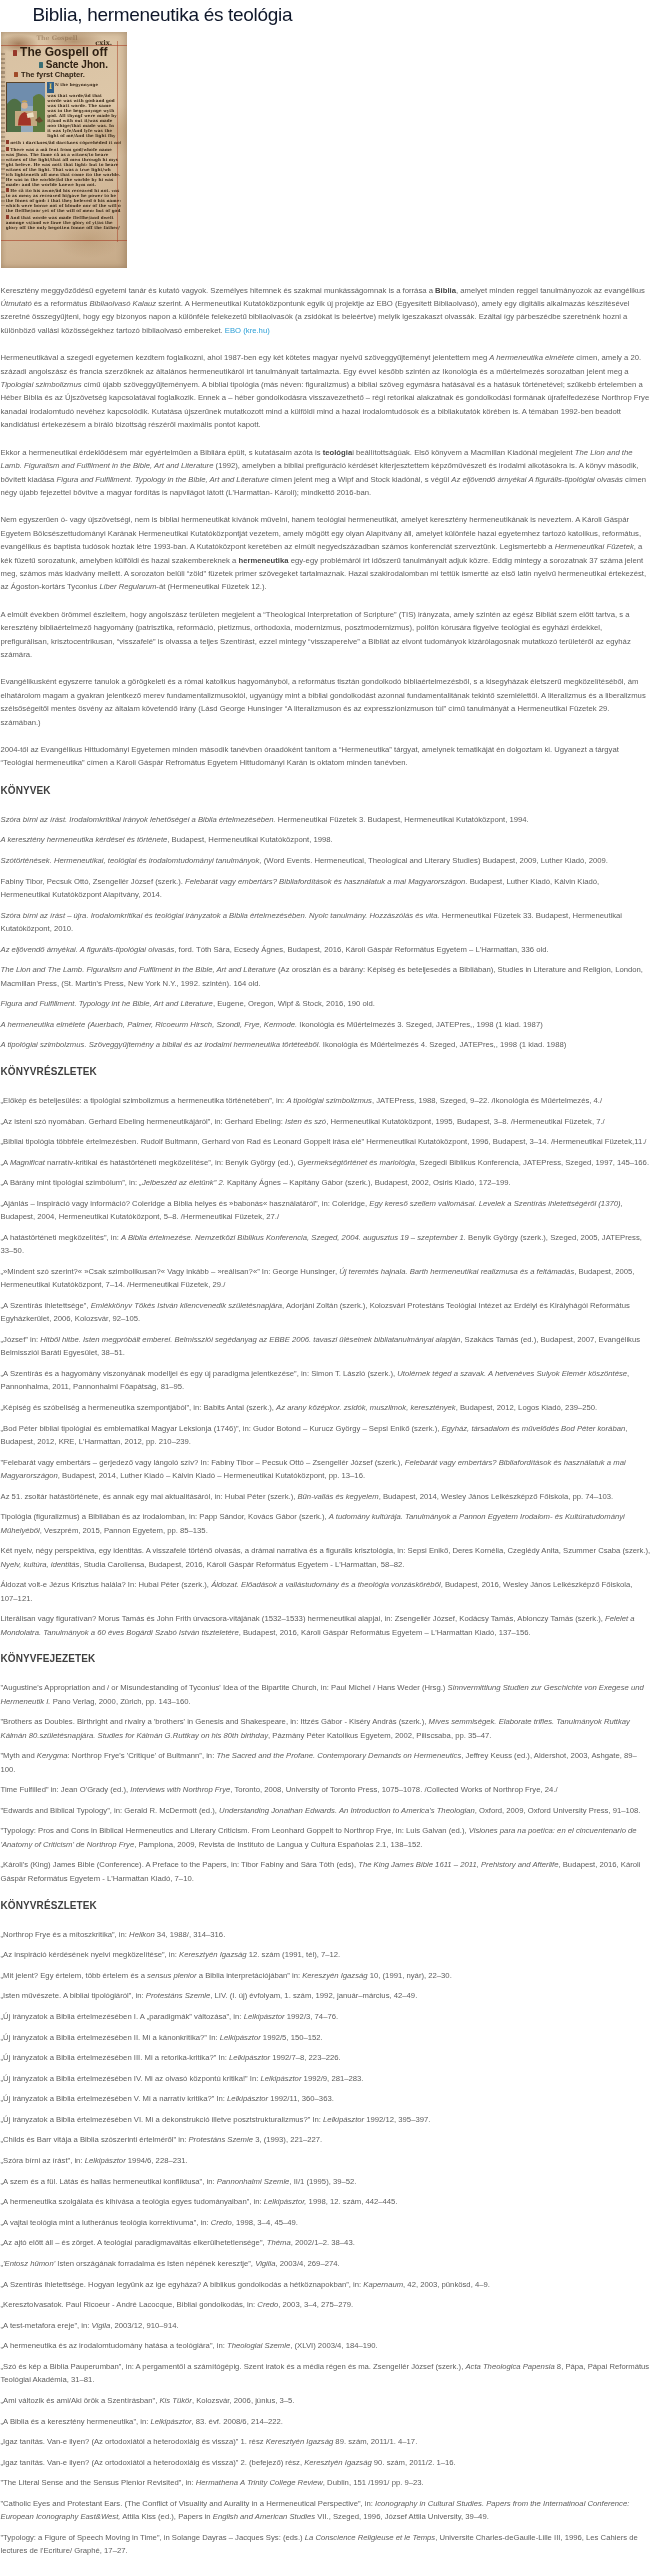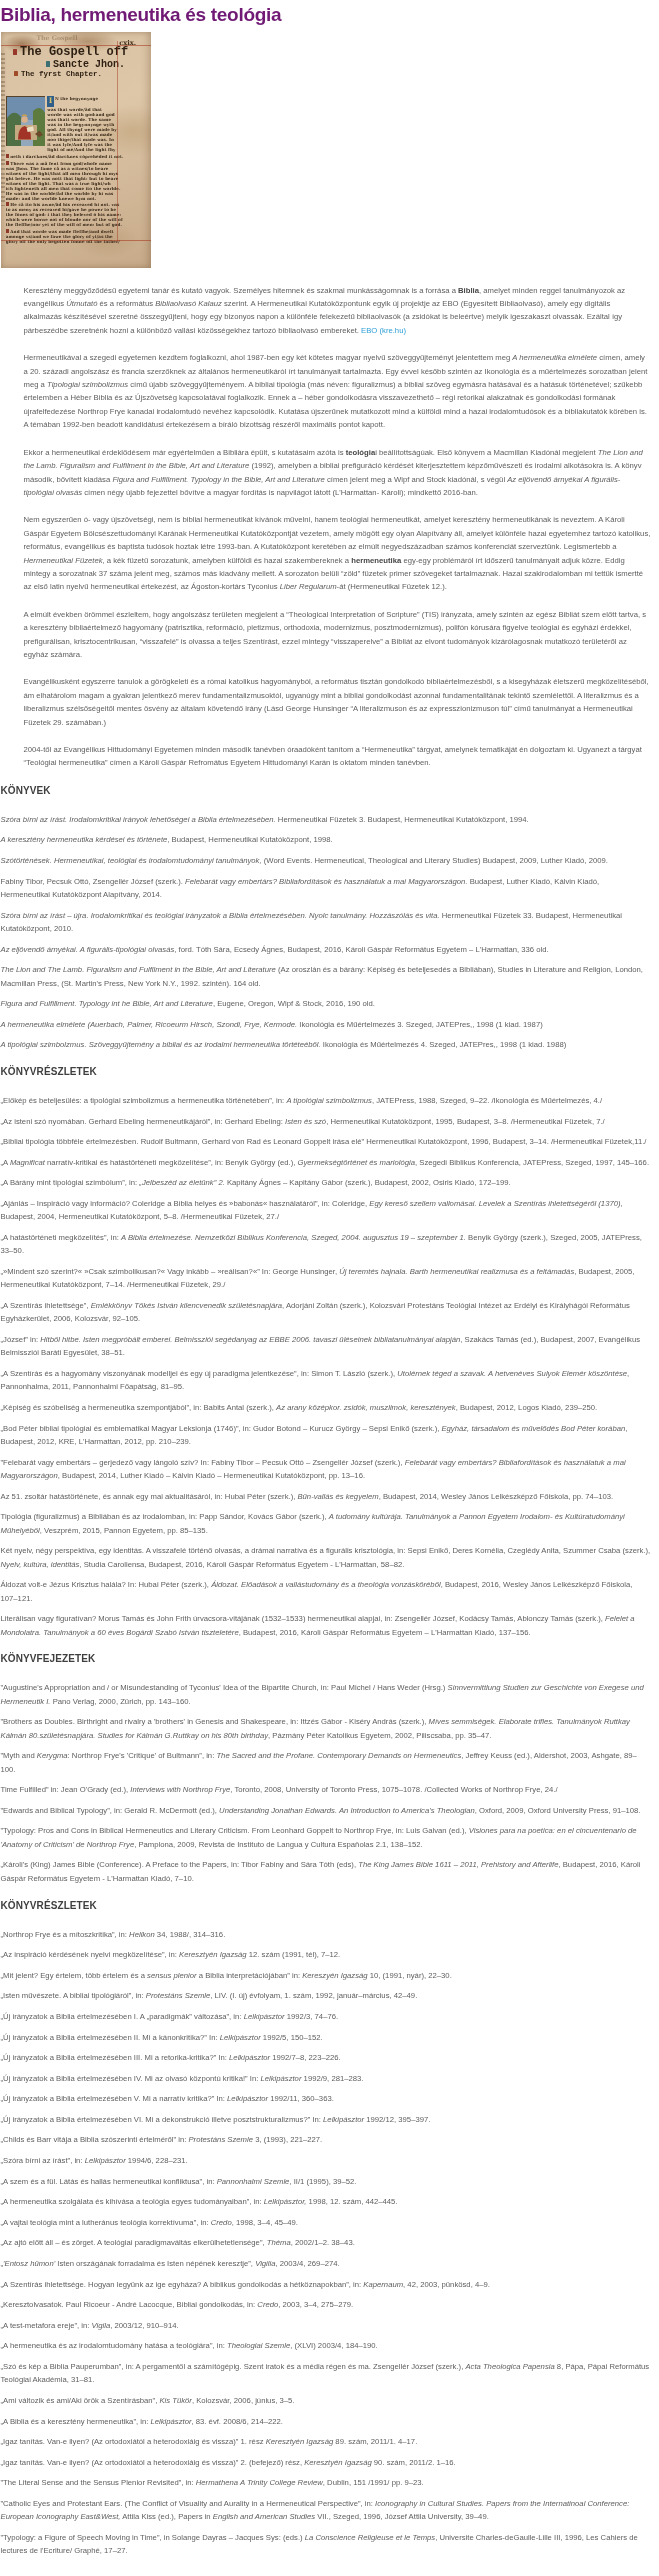--- a/index.html
+++ b/index.html
@@ -1,41 +1,41 @@
 <!DOCTYPE html>
 <html lang="hu" style="--link: #2d9fd6;font-size:8.2px"><head>
 <meta charset="utf-8">
 <style>
   html,body{margin:0;padding:0;background:#ffffff;}
   body{font-family:"Liberation Sans",sans-serif;color:#5e5e5e;}
   .wrap{max-width:650px;padding:1px 8.2px 36px 0.5px;}
-  h1.page-title{font-size:19px;line-height:1.15;color:#701a75;font-weight:700;margin:3.1px 0 6.2px;letter-spacing:-0.3px;}
+  h1.page-title{font-size:19px;line-height:1.15;color:#0f172a;font-weight:400;margin:3.1px 0 6.2px;letter-spacing:-0.3px;padding-left:32px;}
   .para{font-size:7.7px;line-height:13.4px;margin:0 0 7.2px;color:#5e5e5e;}
-  .intro .para{margin:0 0 14px;padding-left:23px;}
+  .intro .para{margin:0 0 14px;}
   .sec-h{font-size:10px;line-height:13.4px;color:#3f3f3f;font-weight:700;margin:13.4px 0 15.5px;letter-spacing:0.1px;}
   .i{font-style:italic;}
   .b{font-weight:700;color:#474747;}
   a.lnk{color:var(--link,#2d9fd6);text-decoration:none;cursor:pointer;}
 
   
-  .oldpage{position:relative;width:150px;height:236px;margin:2.1px 0 15.5px;box-sizing:border-box;overflow:hidden;
+  .oldpage{position:relative;width:126px;height:236px;margin:2.1px 0 15.5px;box-sizing:border-box;overflow:hidden;
     background:
       radial-gradient(ellipse 28px 13.4px at 14% 5%, rgba(110,62,25,.5), transparent 70%),
       radial-gradient(ellipse 44px 15.5px at 58% 4%, rgba(120,75,35,.4), transparent 70%),
       radial-gradient(ellipse 67px 36px at 88% 42%, rgba(165,125,75,.28), transparent 72%),
       radial-gradient(ellipse 46px 26px at 70% 88%, rgba(150,110,65,.22), transparent 72%),
       linear-gradient(160deg,#d8c1a2 0%,#ddc7a8 38%,#cfb494 78%,#c6aa88 100%);
     box-shadow:inset -3.1px 0 7.2px rgba(90,60,30,.25), inset 1.5px 0 4.1px rgba(90,60,30,.18);}
   .bleed{position:absolute;left:0;top:20.6px;bottom:62px;width:4.6px;opacity:.28;
     background:repeating-linear-gradient(#3a2a18 0 2.1px, transparent 2.1px 4.6px);}
   .rule-h{position:absolute;left:0;right:0;height:0.5px;background:rgba(168,62,36,.6);}
   .rule-v{position:absolute;top:9.3px;width:0.5px;background:rgba(168,62,36,.5);}
   .folio{position:absolute;top:6.7px;right:14.4px;font:700 6.7px "DejaVu Serif",serif;color:#43301d;}
   .ghost{position:absolute;top:1.5px;left:36px;font:700 6.2px "DejaVu Serif",serif;color:#6b4a2c;opacity:.4;}
-  .fig-titles{position:relative;margin:14px 0 15px;padding-left:12.4px;color:#2d1f12;font-family:Liberation Mono, monospace;}
+  .fig-titles{position:relative;margin:14px 0 1px;padding-left:12.4px;color:#2d1f12;font-family:Liberation Sans, sans-serif;}
   .fig-title{white-space:nowrap;}
   .fig-title.t0{font-size:12px;font-weight:700;line-height:13.4px;}
   .fig-title.t1{font-size:10px;font-weight:700;line-height:10.8px;padding-left:7.2px;text-align:center;}
   .fig-title.t2{font-size:7.5px;font-weight:700;line-height:9.3px;padding-left:1px;}
   .pmark{display:inline-block;width:4.6px;height:5.7px;margin:0 2.6px 0 0;border-radius:0.5px;vertical-align:baseline;}
   .fig-row{display:flex;padding:1.5px 5.2px 0 5.2px;}
   .woodcut{flex:0 0 auto;width:39px;height:50px;border:0.5px solid #57422a;margin-right:2.6px;box-sizing:border-box;background:#8aa0b5;}
   .fig-colA{flex:1;min-width:0;}
   .fline{font:700 4.1px/5px "DejaVu Serif",serif;color:#3a2a1a;white-space:nowrap;overflow:hidden;letter-spacing:0.1px;}
   .fig-blocks{padding:0.5px 5.2px 0 5.2px;}

